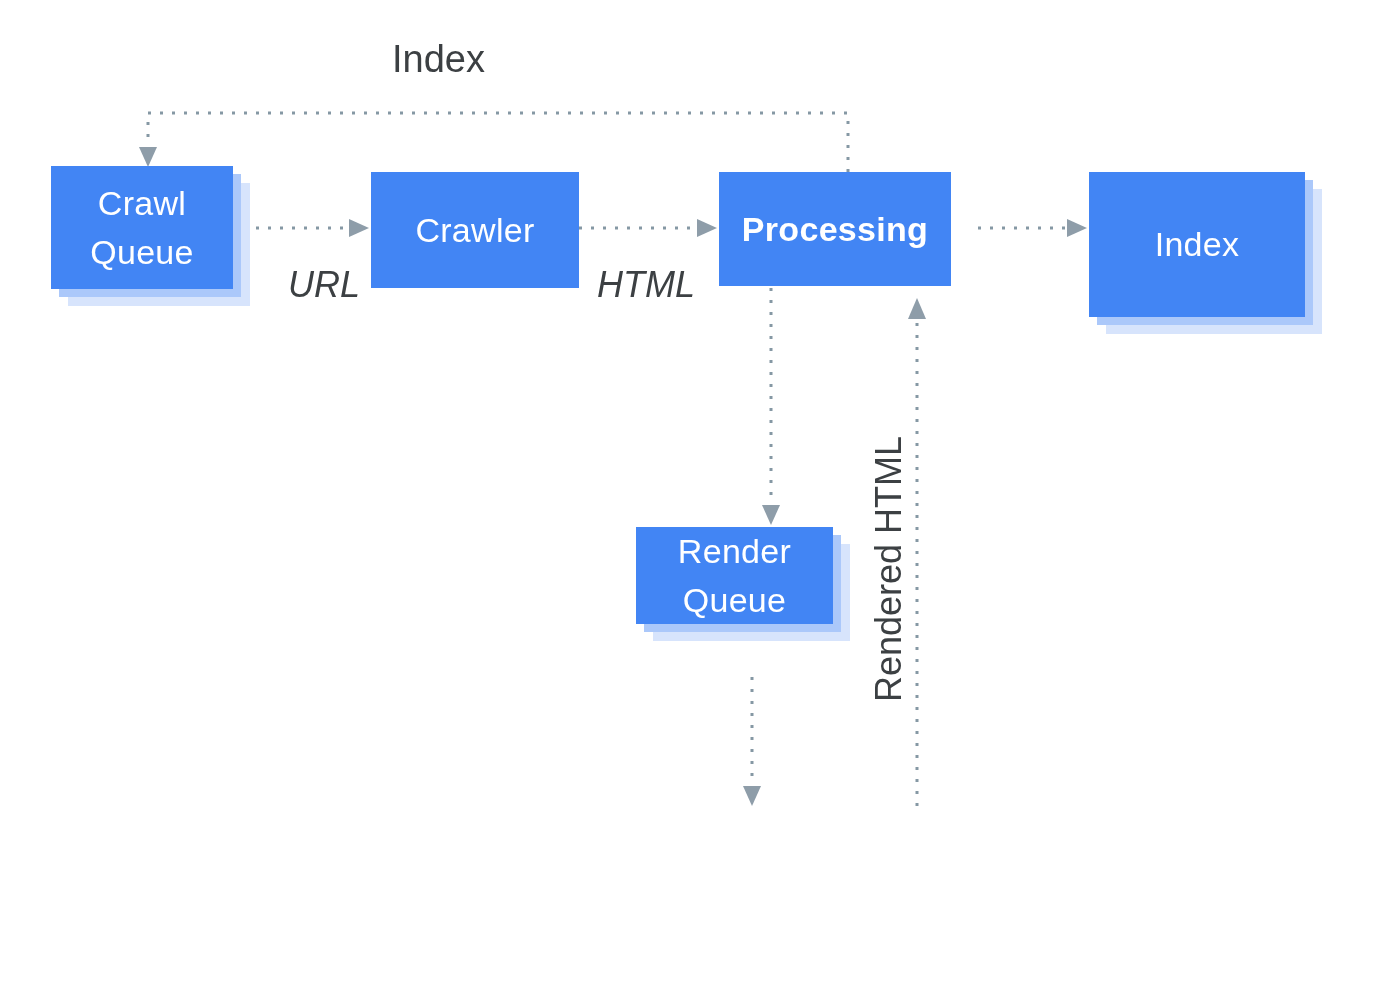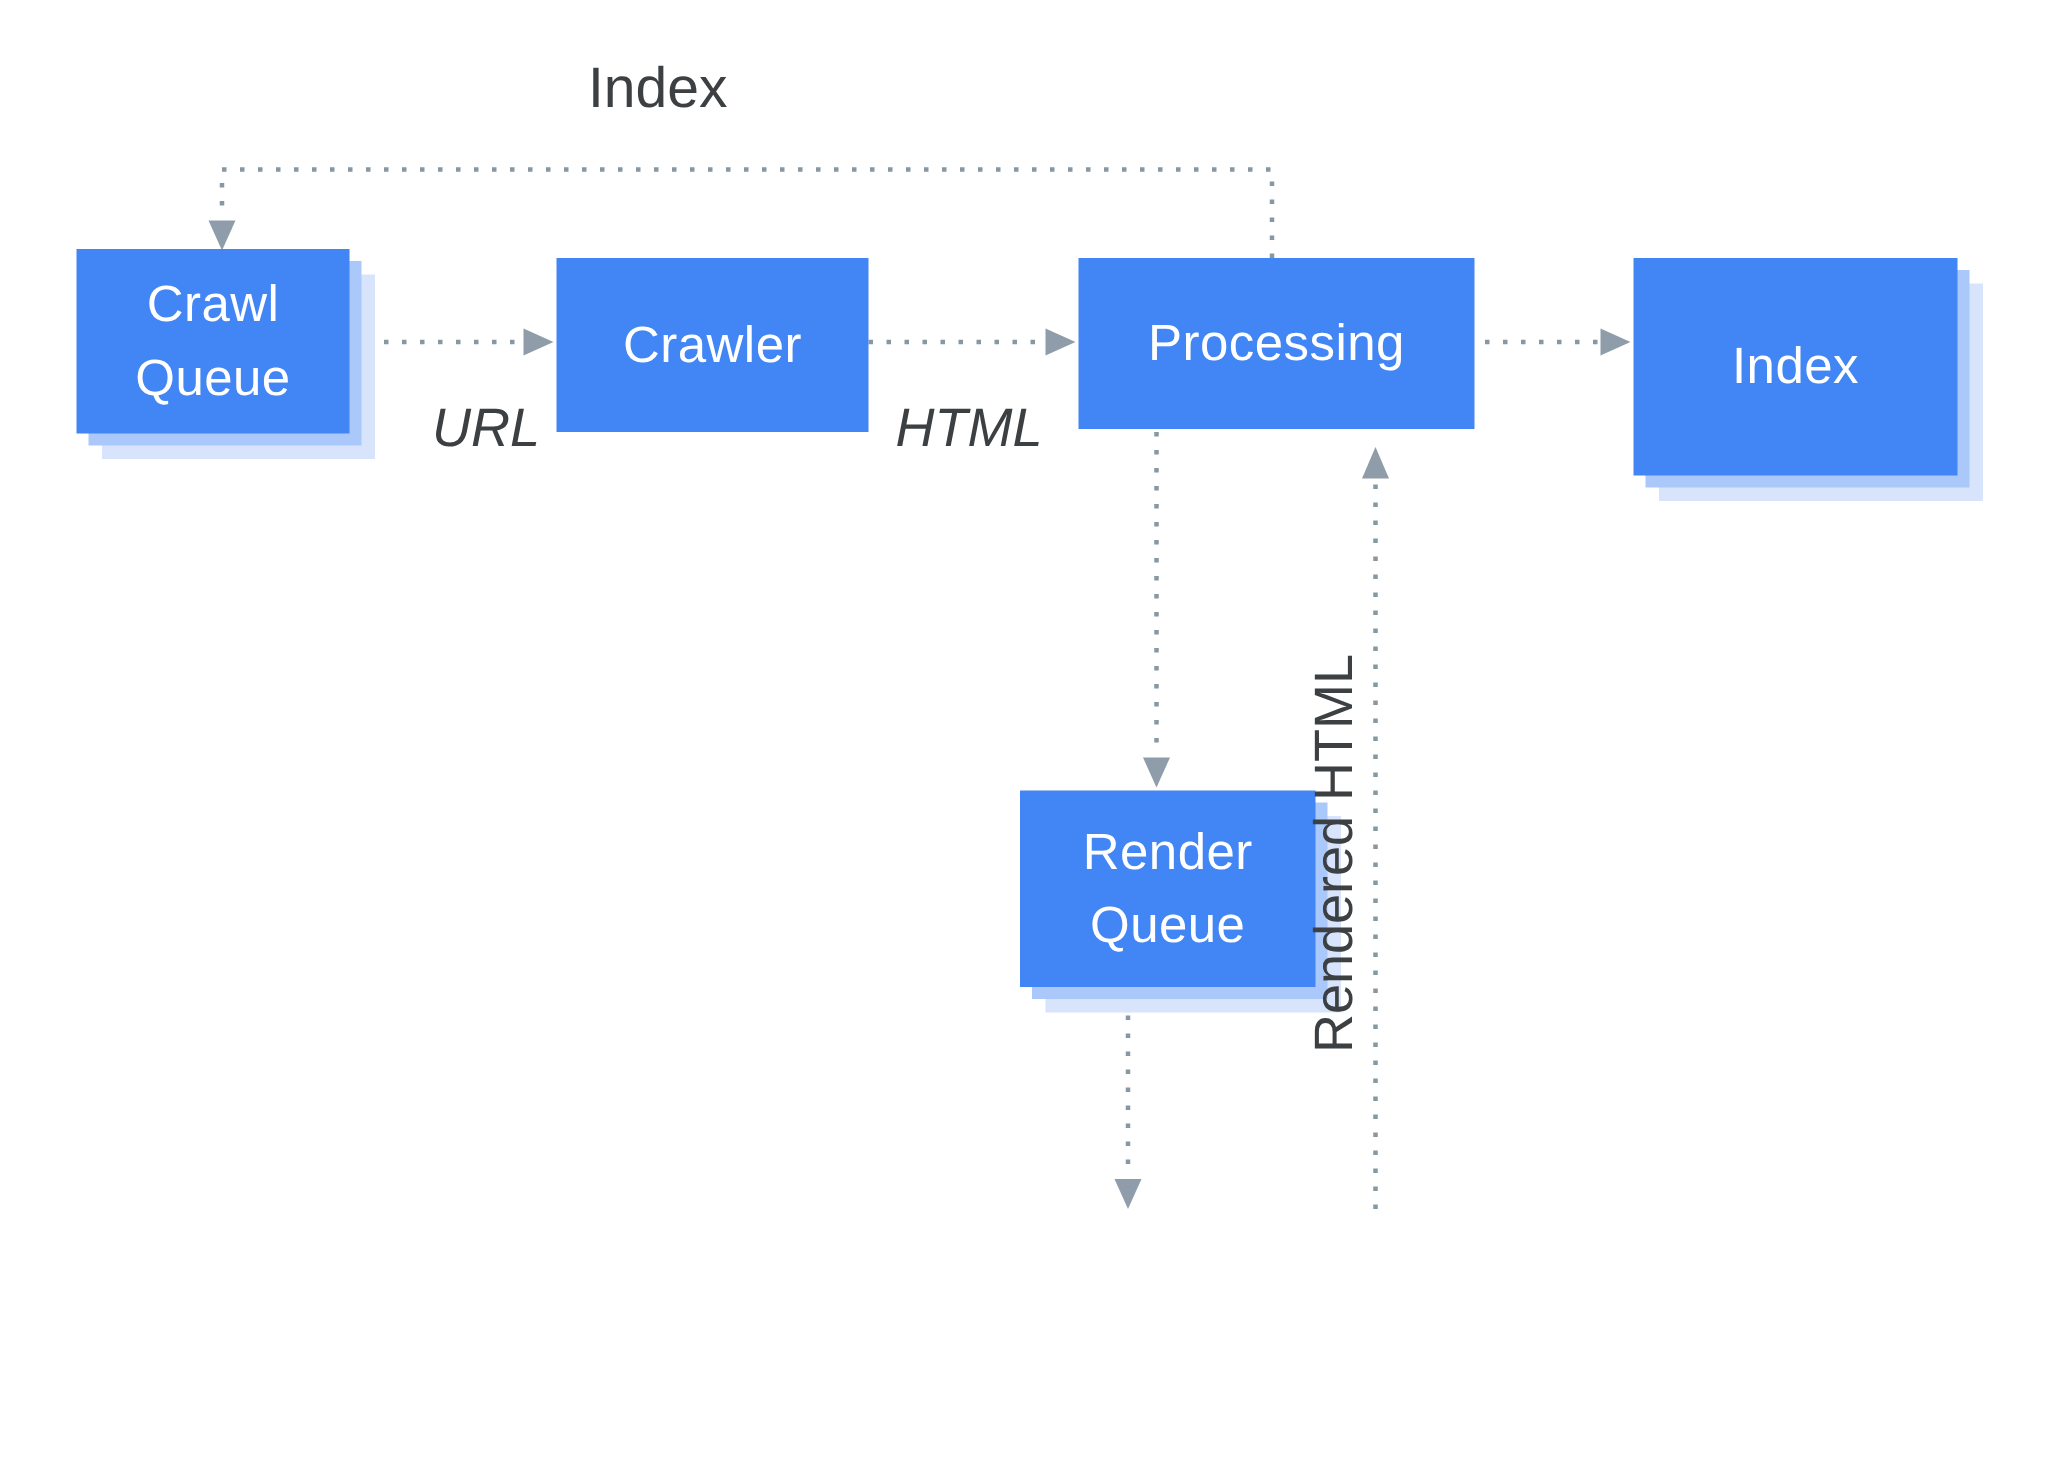--- a/index.html
+++ b/index.html
@@ -98,25 +98,25 @@
     <polygon points="752,806 743,786 761,786"></polygon>
 
     <path d="M 917 806 L 917 321"></path>
     <polygon points="917,298 908,319 926,319"></polygon>
   </svg>
 
   <div class="node shadowed" style="left:51px; top:166px; width:182px; height:123px; padding:0 4px;">Crawl Queue</div>
 
   <div class="node" style="left:371px; top:172px; width:208px; height:116px;">Crawler</div>
 
-  <div class="node" style="left:719px; top:172px; width:264px; height:114px;">Processing</div>
+  <div class="node" style="left:719px; top:172px; width:232px; height:114px;font-weight:bold;">Processing</div>
 
   <div class="node shadowed" style="left:1089px; top:172px; width:216px; height:145px;">Index</div>
 
-  <div class="node shadowed" style="left:636px; top:527px; width:197px; height:131px; padding:0 20px;margin-left:44px;">Render Queue</div>
+  <div class="node shadowed" style="left:636px; top:527px; width:197px; height:97px; padding:0 20px;">Render Queue</div>
 
 
   <div class="edge-label" id="label-urls" style="left:392px; top:38px;">Index</div>
 
   <div class="edge-label" style="left:288px; top:264px;font-style:italic;">URL</div>
 
   <div class="edge-label" style="left:597px; top:264px;font-style:italic;">HTML</div>
 
   <div class="edge-label rotated" style="left:739px; top:548px;">Rendered HTML</div>
 

